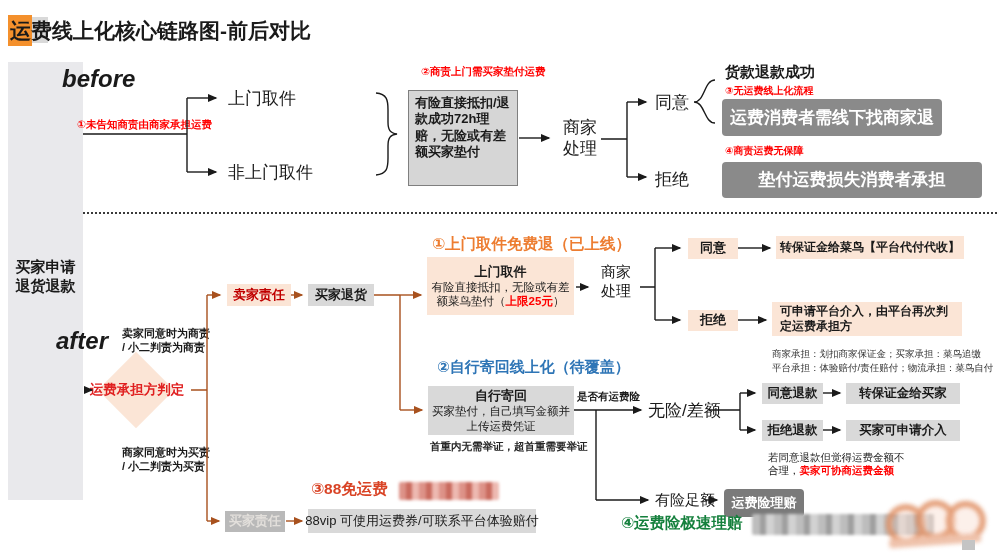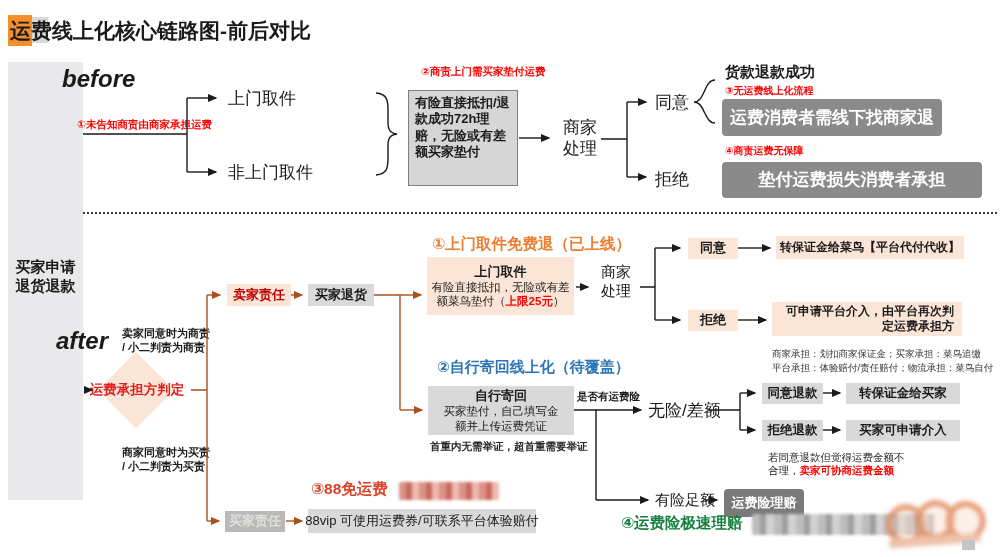--- a/index.html
+++ b/index.html
@@ -94,26 +94,26 @@
   </div>
 
   <div class="abs" style="left:593px;top:263px;width:46px;text-align:center;font-size:15px;">
     <div>商家</div>
     <div>处理</div>
   </div>
 
   <div class="box box-or b" style="left:688px;top:238px;width:50px;height:21px;font-size:13px;">同意</div>
   <div class="box box-or b" style="left:776px;top:236px;width:188px;height:23px;font-size:12px;">转保证金给菜鸟【平台代付代收】</div>
   <div class="box box-or b" style="left:688px;top:310px;width:50px;height:21px;font-size:13px;">拒绝</div>
-  <div class="box box-or b" style="left:772px;top:302px;width:190px;height:34px;font-size:12px;text-align:right;padding:2px 8px;justify-content:flex-start;">可申请平台介入，由平台再次判定运费承担方</div>
+  <div class="box box-or b" style="left:772px;top:302px;width:190px;height:34px;font-size:12px;text-align:left;padding:2px 8px;justify-content:flex-start;">可申请平台介入，由平台再次判定运费承担方</div>
   <div class="lbl" style="left:772px;top:349px;font-size:9.5px;color:#333;font-family:Liberation Serif, serif;">商家承担：划扣商家保证金；买家承担：菜鸟追缴</div>
   <div class="lbl" style="left:772px;top:362px;font-size:9.5px;color:#333;">平台承担：体验赔付/责任赔付；物流承担：菜鸟自付</div>
 
   <div class="lbl b" style="left:437px;top:358px;font-size:15px;color:#2E75B6;">②自行寄回线上化（待覆盖）</div>
-  <div class="box box-gr" style="left:428px;top:386px;width:146px;height:49px;flex-direction:column;padding:2px 12px;">
+  <div class="box box-gr" style="left:428px;top:386px;width:146px;height:49px;flex-direction:column;padding:2px 0;">
     <div class="b" style="font-size:13px;">自行寄回</div>
     <div style="font-size:11.5px;">买家垫付，自己填写金额并上传运费凭证</div>
   </div>
   <div class="lbl b" style="left:430px;top:440px;font-size:10.5px;color:#262626;">首重内无需举证，超首重需要举证</div>
   <div class="lbl b" style="left:577px;top:390px;font-size:10.5px;">是否有运费险</div>
   <div class="lbl" style="left:648px;top:400px;font-size:17px;">无险/差额</div>
   <div class="lbl" style="left:655px;top:491px;font-size:15px;">有险足额</div>
 
   <div class="box box-gr b" style="left:762px;top:383px;width:61px;height:21px;font-size:12.5px;">同意退款</div>
   <div class="box box-gr b" style="left:846px;top:383px;width:114px;height:21px;font-size:12.5px;">转保证金给买家</div>

